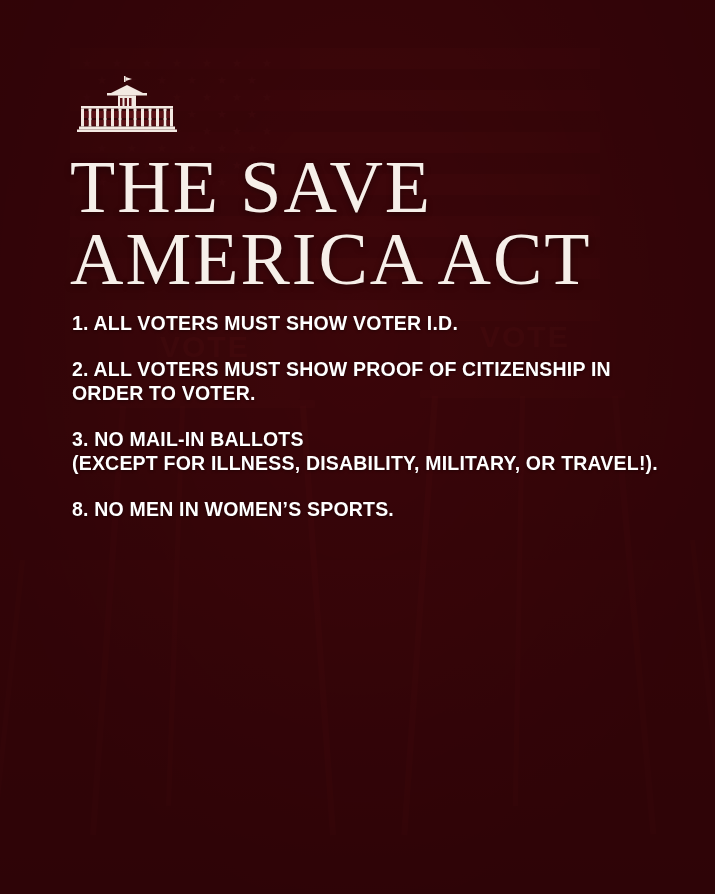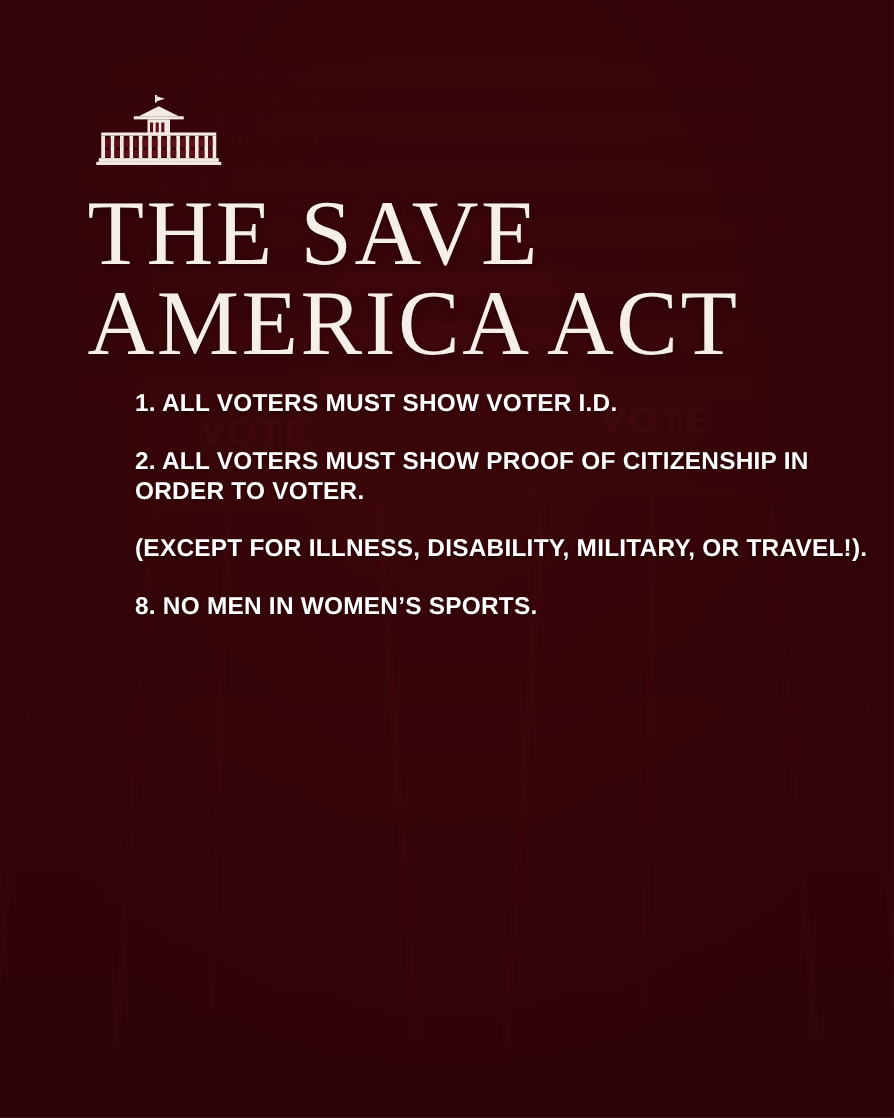--- a/index.html
+++ b/index.html
@@ -131,21 +131,20 @@
     font-weight: normal;
     text-shadow: 0 2px 6px rgba(0,0,0,0.35);
   }
   .title .line { display: block; white-space: pre; }
 
   .items {
     position: absolute;
     left: 72px;
     top: 312px;
     width: 600px;
-    margin-left: 36px;
   }
   .item {
     color: #ffffff;
     font-family: "Liberation Sans", sans-serif;
     font-weight: bold;
     font-size: 19.5px;
     line-height: 1.23;
     letter-spacing: 0.2px;
     margin-bottom: 22px;
     text-shadow: 0 1px 3px rgba(0,0,0,0.4);
@@ -308,20 +307,21 @@
 
     <div class="items">
       <div class="item">
         <span>1. ALL VOTERS MUST SHOW VOTER I.D.</span>
       </div>
       <div class="item">
         <span>2. ALL VOTERS MUST SHOW PROOF OF CITIZENSHIP IN</span>
         <span class="sub">ORDER TO VOTER.</span>
       </div>
       <div class="item">
+        <span>3. NO MAIL-IN BALLOTS</span>
         <span class="sub">(EXCEPT FOR ILLNESS, DISABILITY, MILITARY, OR TRAVEL!).</span>
       </div>
       <div class="item">
         <span>8. NO MEN IN WOMEN’S SPORTS.</span>
       </div>
     </div>
 
   </div>
 </div>
 

